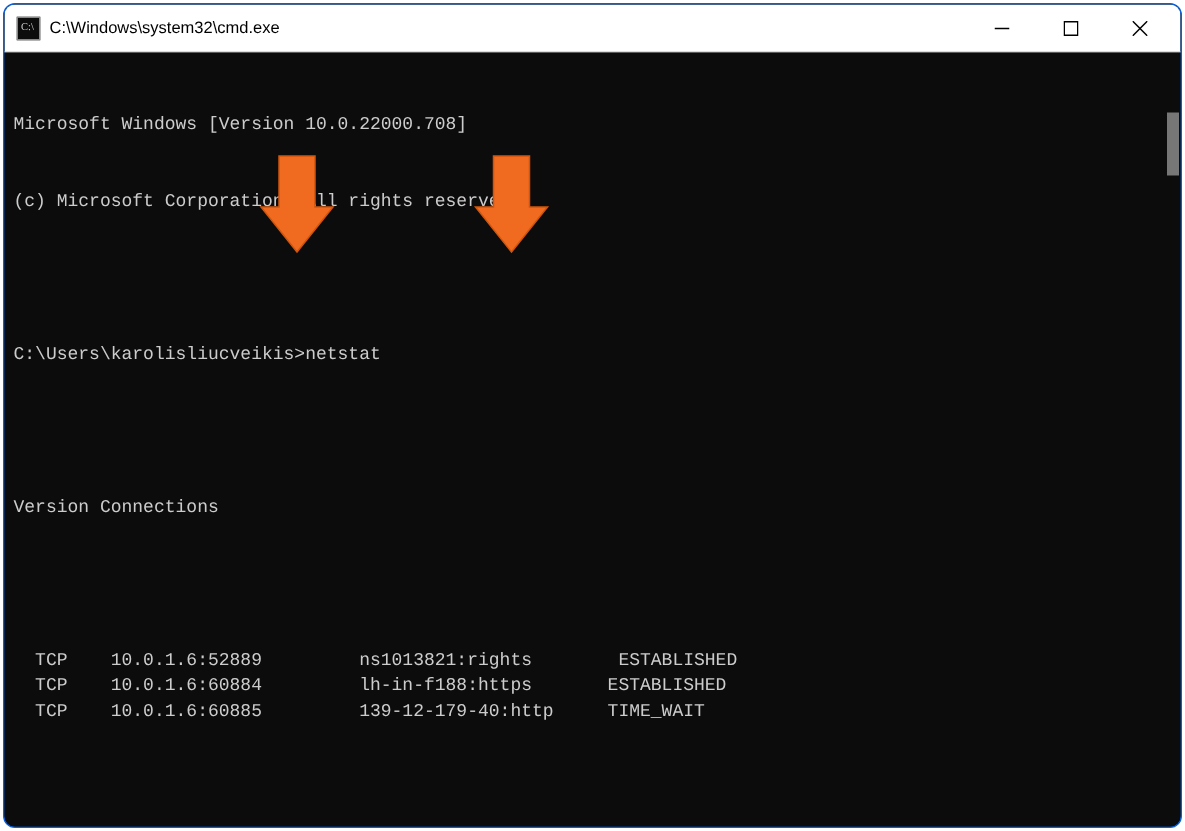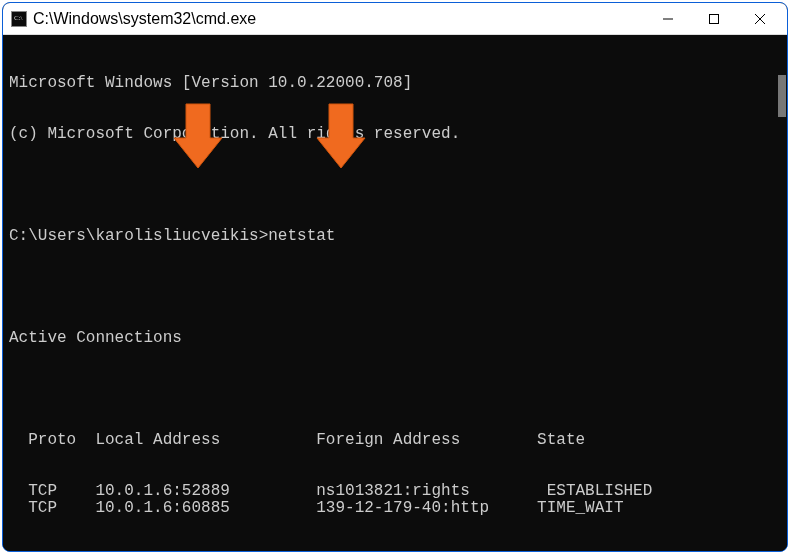--- a/index.html
+++ b/index.html
@@ -29,21 +29,21 @@
       border-bottom: 1px solid #ddd;
     }
     .titlebar-icon {
       width: 16px;
       height: 16px;
       margin-right: 6px;
       flex-shrink: 0;
     }
     .titlebar-title {
       font-family: 'Segoe UI', Tahoma, sans-serif;
-      font-size: 16px;
+      font-size: 11px;
       color: #000;
       flex: 1;
     }
     .win-buttons {
       display: flex;
       align-items: center;
       height: 100%;
     }
     .win-btn {
       width: 46px;
@@ -56,21 +56,21 @@
       color: #000;
       cursor: default;
     }
     .win-btn svg { display: block; }
     .terminal {
       position: relative;
       width: 100%;
       height: calc(100% - 32px);
       background: #0c0c0c;
       padding: 6px 6px 6px 6px;
-      font-size: 16px;
+      font-size: 12px;
       line-height: 17px;
       color: #cccccc;
       white-space: pre;
       overflow: hidden;
     }
     .line { white-space: pre; color: #cccccc; }
     .conn-row { white-space: pre; color: #cccccc; }
     .scrollbar {
       position: absolute;
       right: 1px;
@@ -118,24 +118,23 @@
       </div>
     </div>
   </div>
 
   <div class="terminal">
     <div class="line">Microsoft Windows [Version 10.0.22000.708]</div>
     <div class="line">(c) Microsoft Corporation. All rights reserved.</div>
     <div class="line"> </div>
     <div class="line">C:\Users\karolisliucveikis&gt;netstat</div>
     <div class="line"> </div>
-    <div class="line">Active Connections</div>
+    <div class="line">Version Connections</div>
     <div class="line"> </div>
-    <div class="line" id="header-row">  Proto  Local Address          Foreign Address        State</div>
-    <div id="rows"><div class="conn-row">  TCP    10.0.1.6:52889         ns1013821:rights        ESTABLISHED</div><div class="conn-row">  TCP    10.0.1.6:60885         139-12-179-40:http     TIME_WAIT</div></div>
+    <div id="rows"><div class="conn-row">  TCP    10.0.1.6:52889         ns1013821:rights        ESTABLISHED</div><div class="conn-row">  TCP    10.0.1.6:60884         lh-in-f188:https       ESTABLISHED</div><div class="conn-row">  TCP    10.0.1.6:60885         139-12-179-40:http     TIME_WAIT</div></div>
 
     <div class="scrollbar"></div>
 
     
     <svg class="arrow" style="left:165px; top:65px;" width="60" height="70" viewBox="0 0 60 70">
       <g fill="#f06a1f" stroke="#d0550c" stroke-width="1">
         <path d="M30 68 L6 38 L18 38 L18 4 L42 4 L42 38 L54 38 Z"></path>
       </g>
     </svg>
     <svg class="arrow" style="left:308px; top:65px;" width="60" height="70" viewBox="0 0 60 70">

